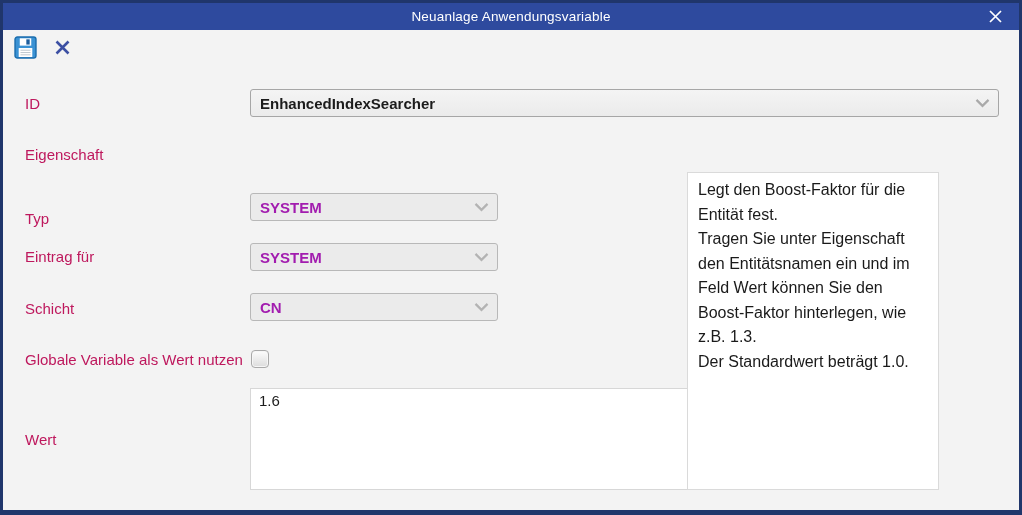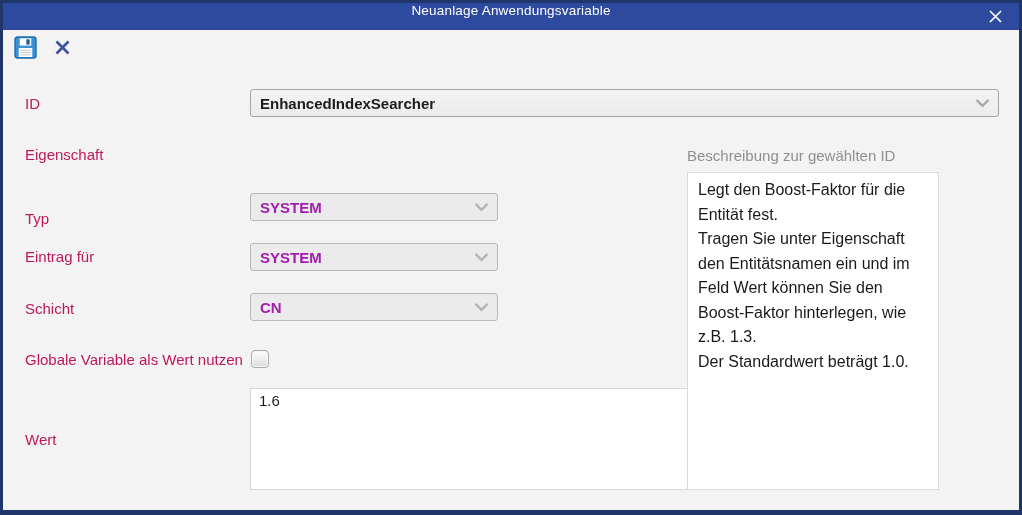--- a/index.html
+++ b/index.html
@@ -8,21 +8,21 @@
 
   .window{
     position:relative; width:1022px; height:515px;
     background:#f3f3f3;
     border:3px solid #20366b; border-bottom-width:5px;
     overflow:hidden;
   }
   .titlebar{
     position:absolute; top:0; left:0; right:0; height:27px;
     background:#2e4a9e; color:#fff;
-    display:flex; align-items:flex-start; justify-content:center;
+    display:flex; align-items:center; justify-content:center;
   }
   .titlebar .title{ font-size:13.5px; letter-spacing:.2px; }
   .titlebar-close{
     position:absolute; right:10px; top:0; height:27px; width:28px;
     display:flex; align-items:center; justify-content:center; cursor:pointer;
   }
   .body{ position:absolute; top:27px; left:0; right:0; bottom:0; background:#f3f3f3; }
 
   .tool-btn{ position:absolute; width:26px; height:26px; display:flex; align-items:center; justify-content:center; cursor:pointer; }
   #btn-save{ left:9px; top:4px; }
@@ -150,19 +150,18 @@
           </svg>
       </span>
     </div>
 
     <span class="lbl" style="top:321px">Globale Variable als Wert nutzen</span>
     <div class="checkbox" style="top:320px"></div>
 
     <span class="lbl" style="top:401px">Wert</span>
     <textarea class="txtarea" spellcheck="false" style="">1.6</textarea>
 
-    <span class="desc-label">Beschreibung zur gewählten ID</span>
     <div class="desc-box">Legt den Boost-Faktor für die Entität fest.
 Tragen Sie unter Eigenschaft den Entitätsnamen ein und im Feld Wert können Sie den Boost-Faktor hinterlegen, wie z.B. 1.3.
 Der Standardwert beträgt 1.0.</div>
 
   </div>
 </div>
 
 </body></html>

